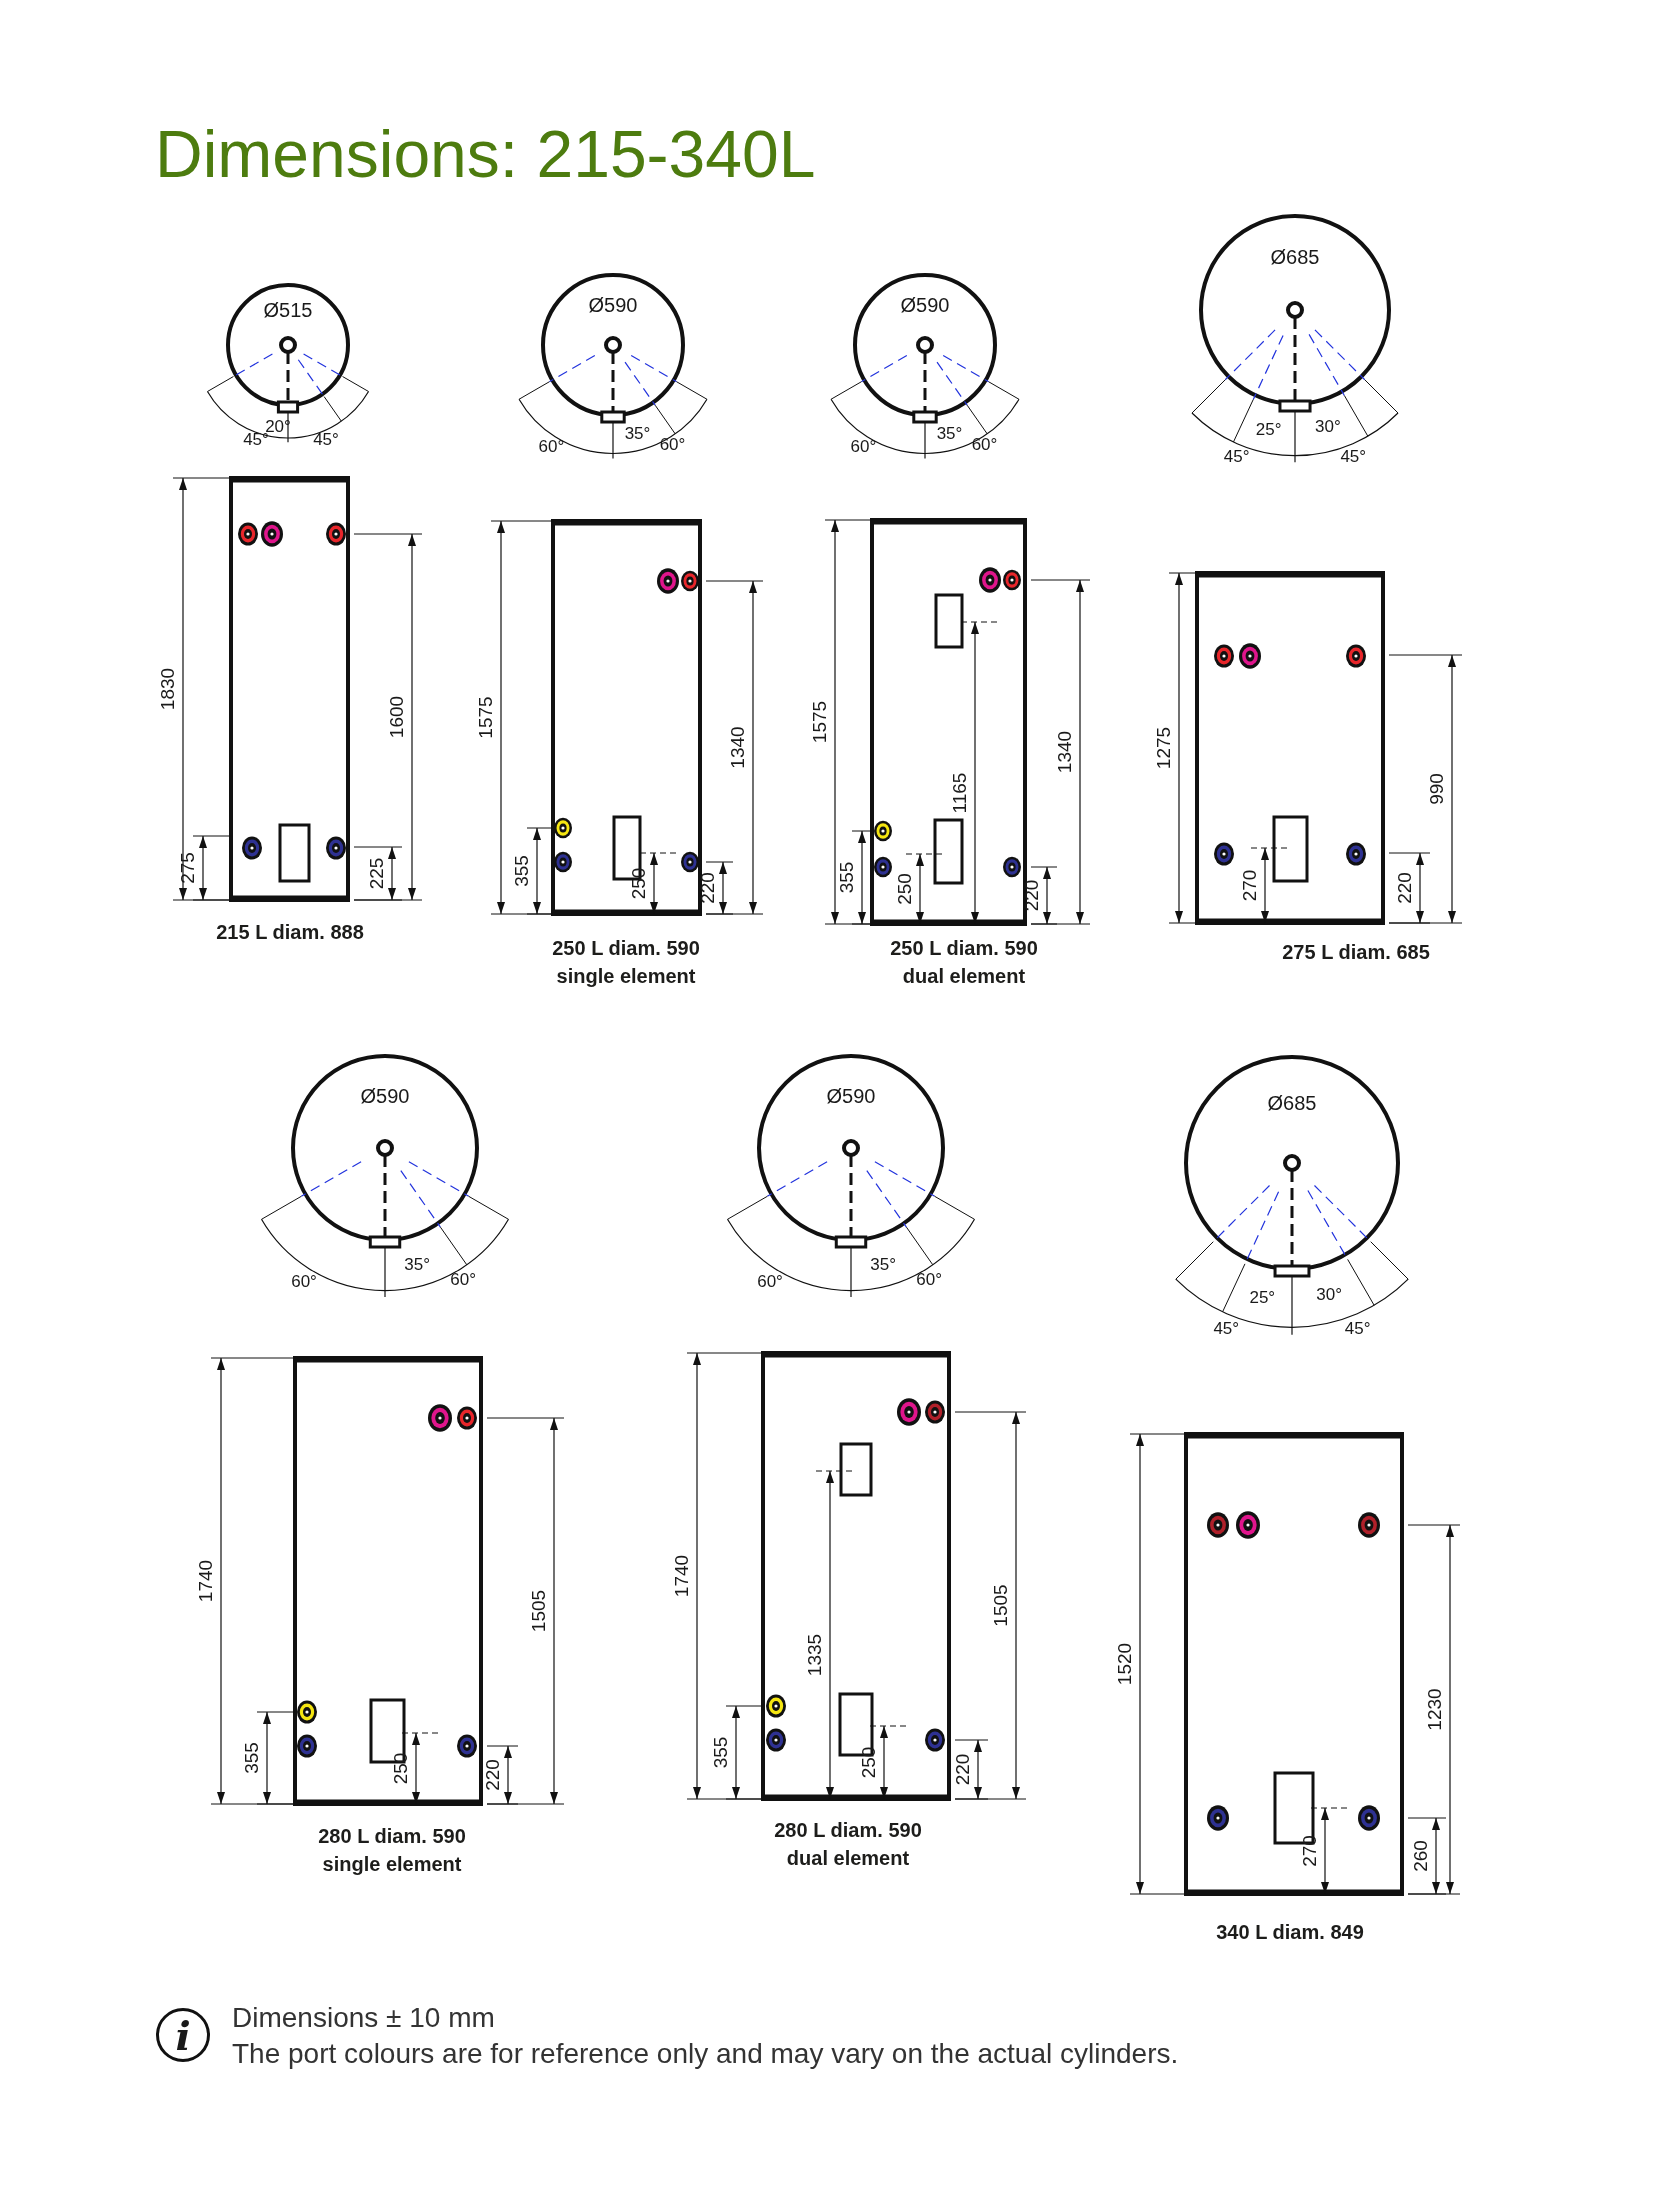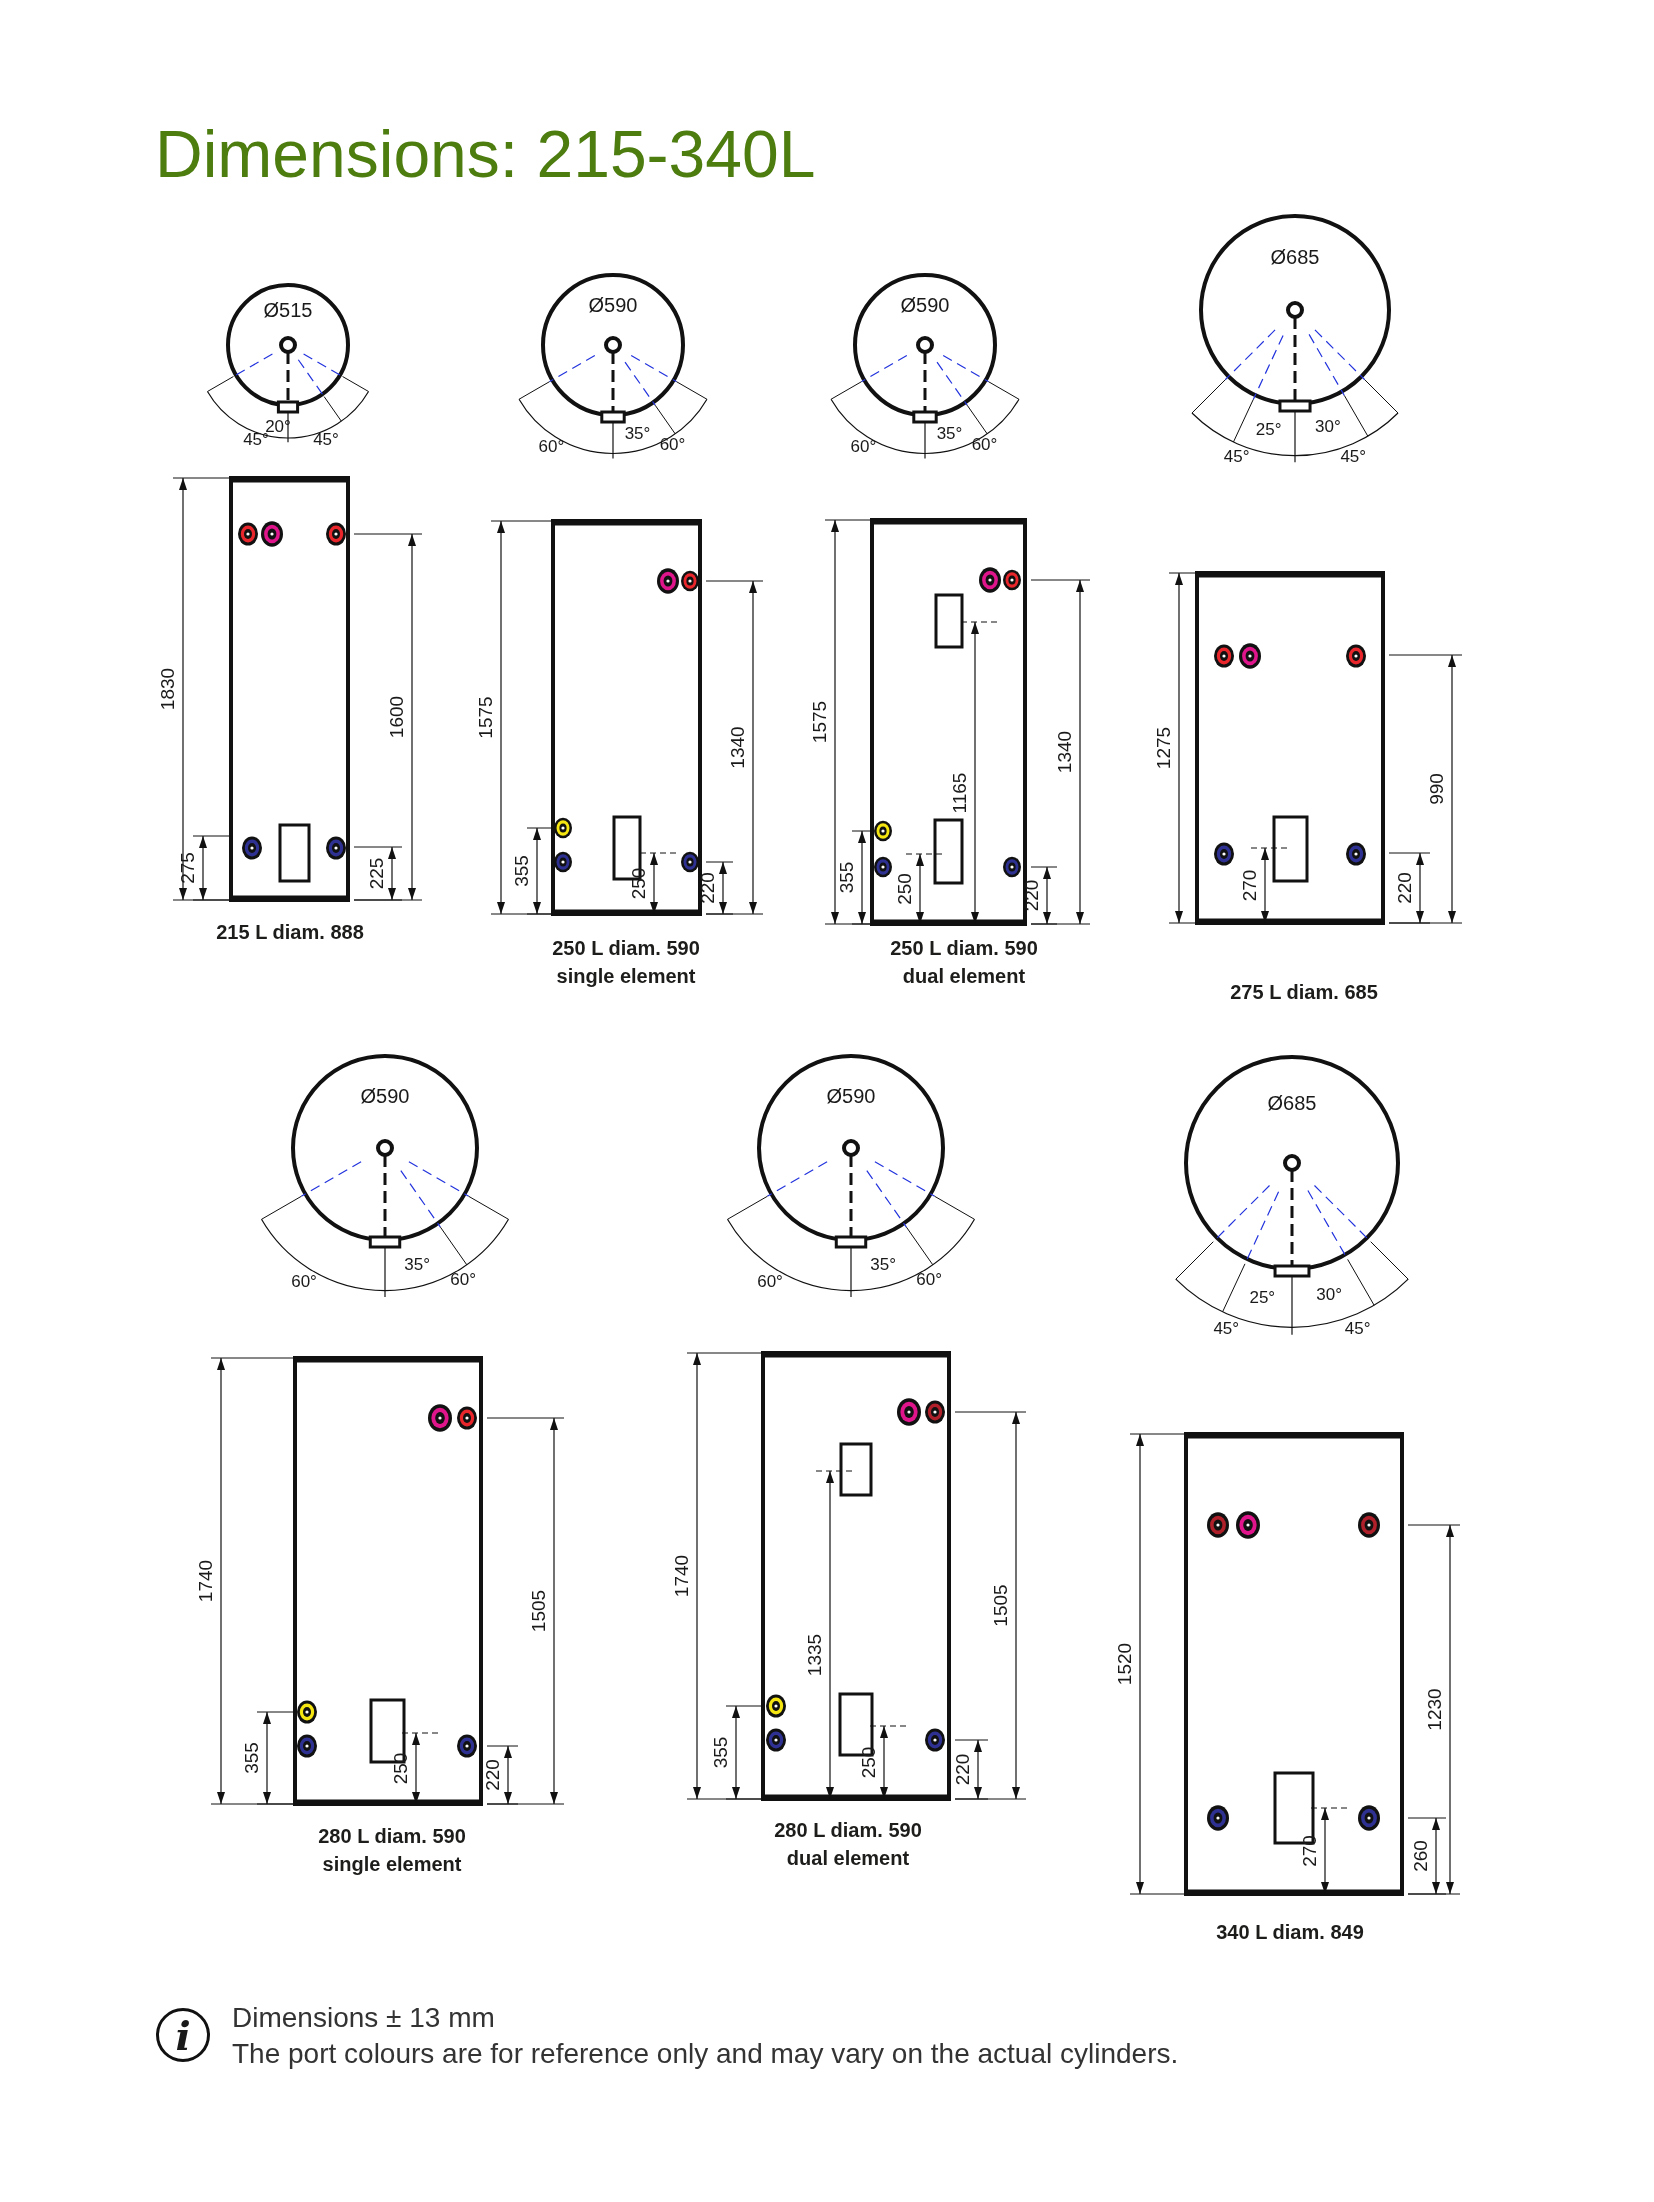--- a/index.html
+++ b/index.html
@@ -618,35 +618,35 @@
       <div>215 L diam. 888</div>
     </div>
     <div class="caption" style="left: 626px; top: 934px;">
       <div>250 L diam. 590</div>
       <div style="font-size: 20px;">single element</div>
     </div>
     <div class="caption" style="left: 964px; top: 934px;">
       <div>250 L diam. 590</div>
       <div style="font-size: 20px;">dual element</div>
     </div>
-    <div class="caption" style="left: 1304px; top: 938px; margin-top: 40px;">
+    <div class="caption" style="left: 1356px; top: 938px;">
       <div>275 L diam. 685</div>
     </div>
     <div class="caption" style="left: 392px; top: 1822px;">
       <div>280 L diam. 590</div>
       <div style="font-size: 20px;">single element</div>
     </div>
     <div class="caption" style="left: 848px; top: 1816px;">
       <div>280 L diam. 590</div>
       <div style="font-size: 20px;">dual element</div>
     </div>
     <div class="caption" style="left: 1290px; top: 1918px;">
       <div>340 L diam. 849</div>
     </div>
   </div>
 
 <div class="note">
   <div class="note-icon">i</div>
   <div class="note-text">
-    <div>Dimensions ± 13 mm</div>
+    <div>Dimensions ± 10 mm</div>
     <div>The port colours are for reference only and may vary on the actual cylinders.</div>
   </div>
 </div>
 
 </body></html>

